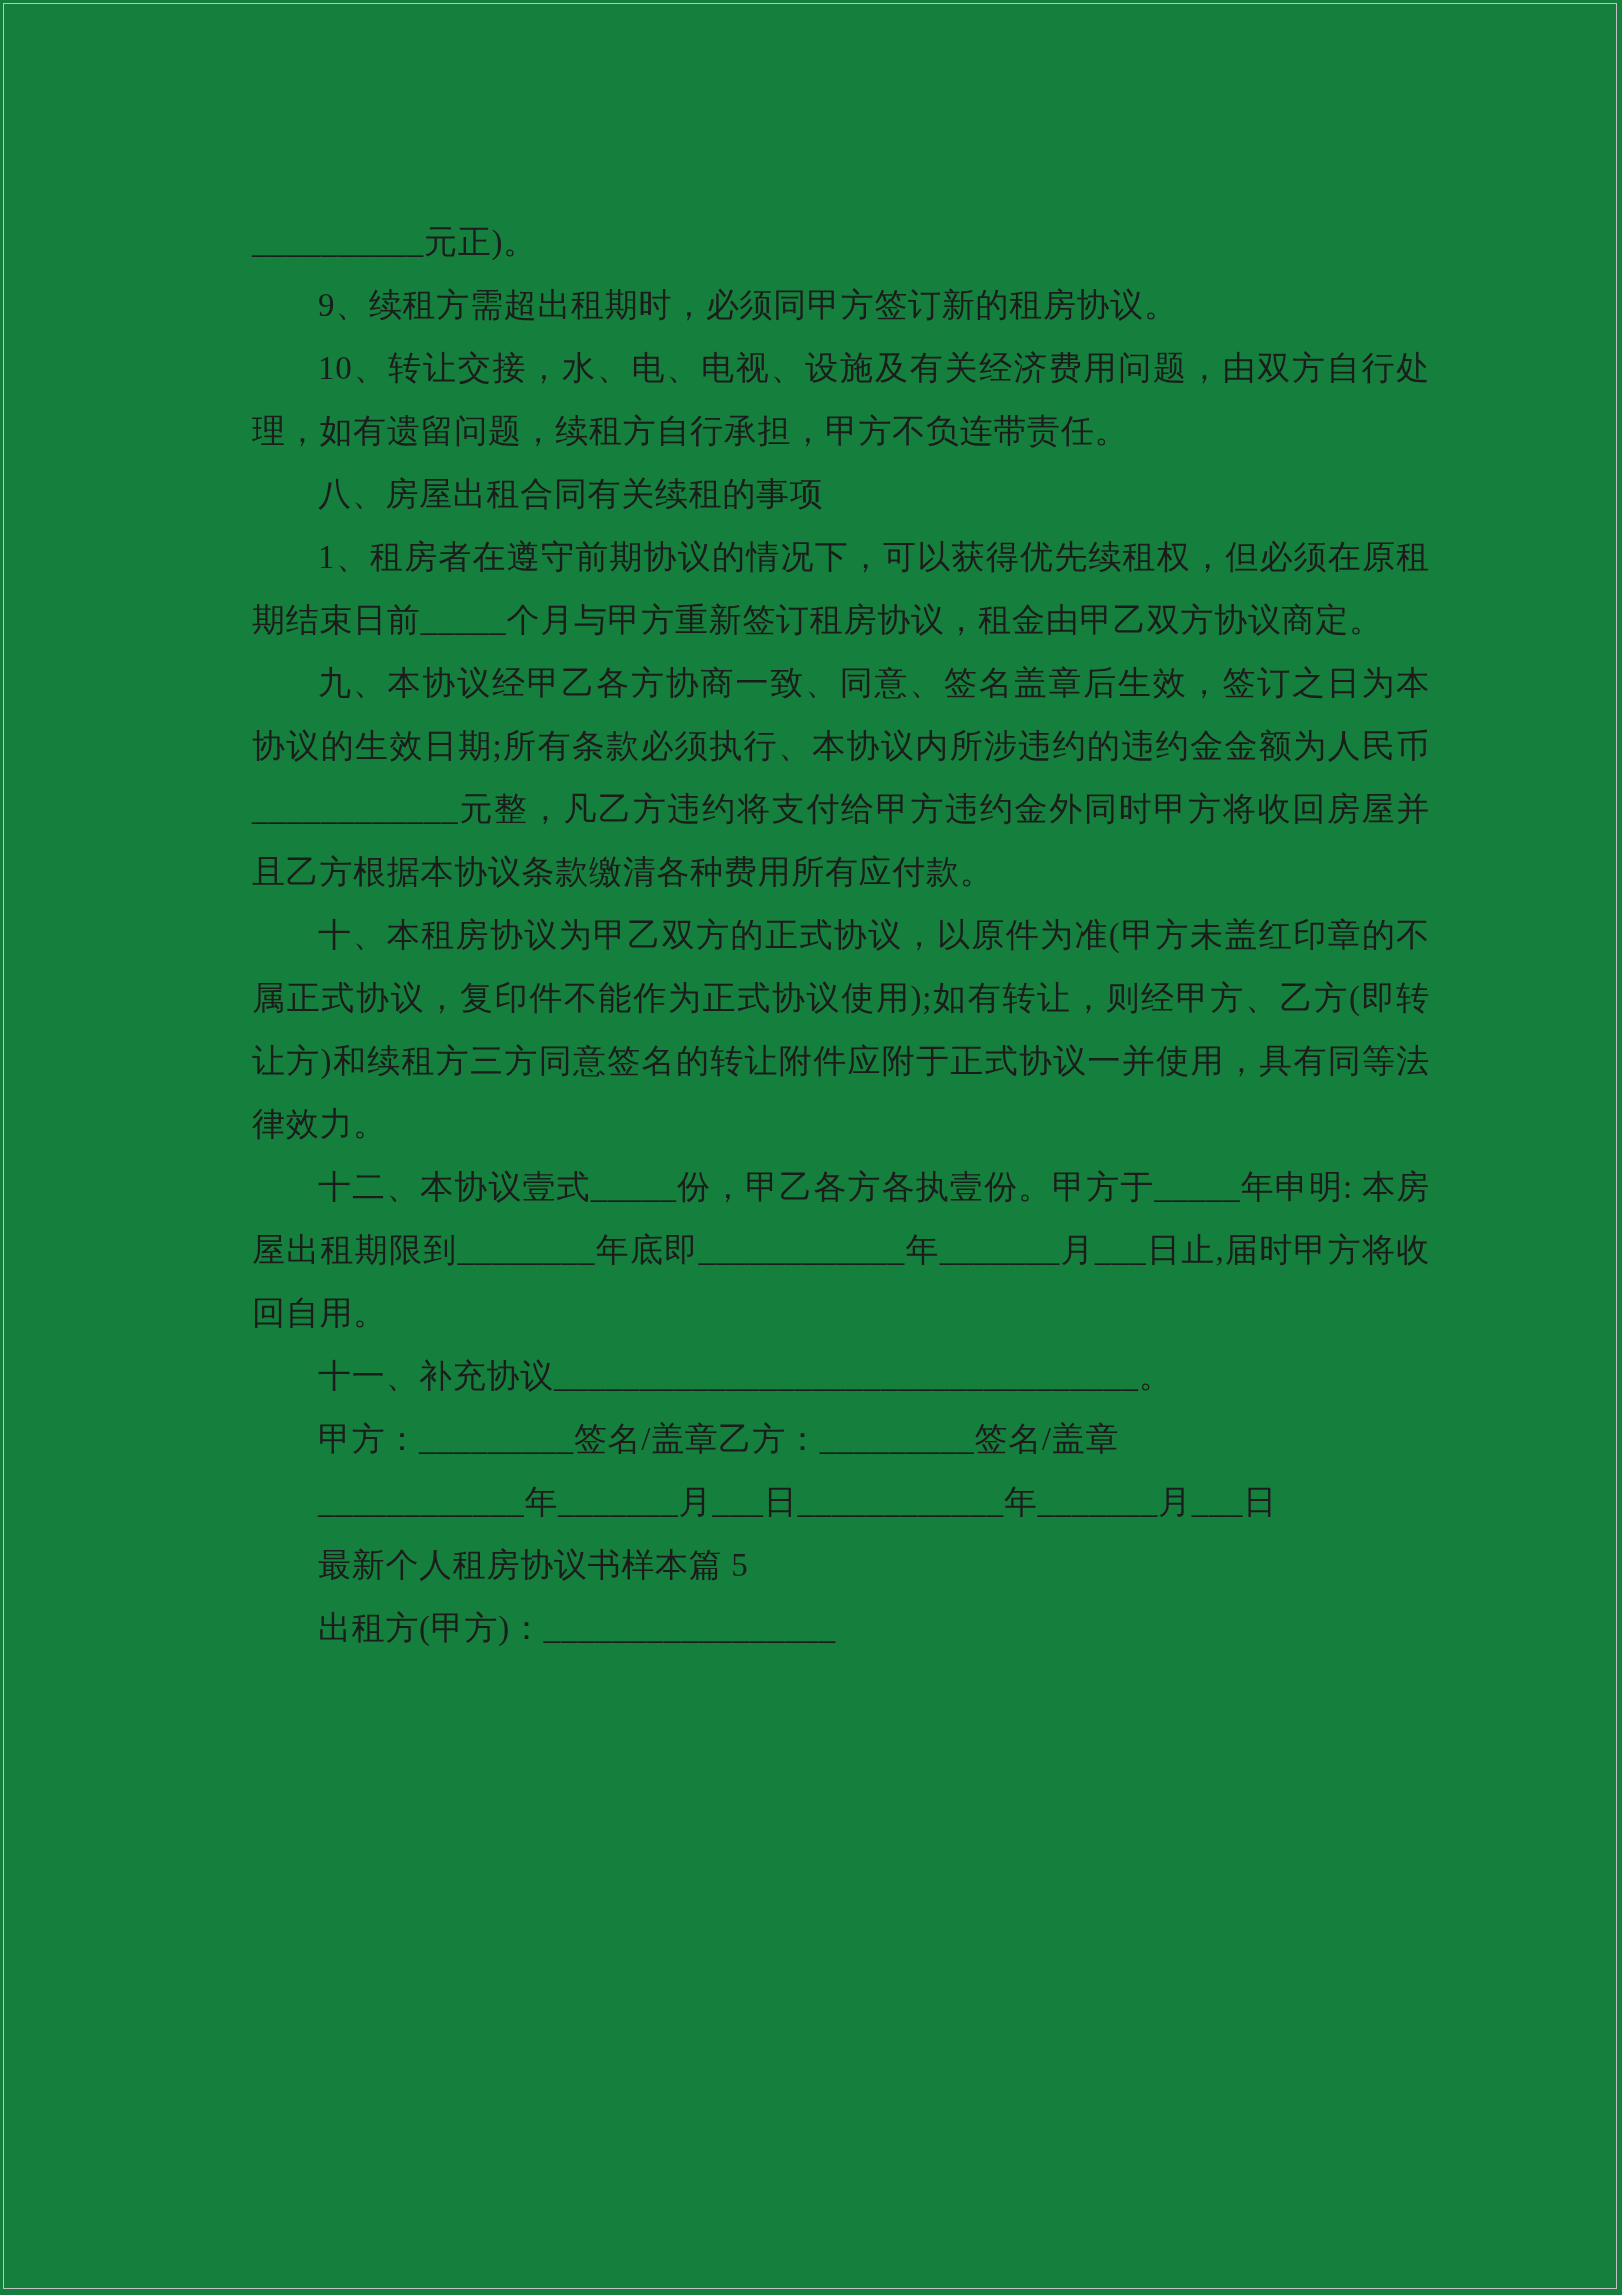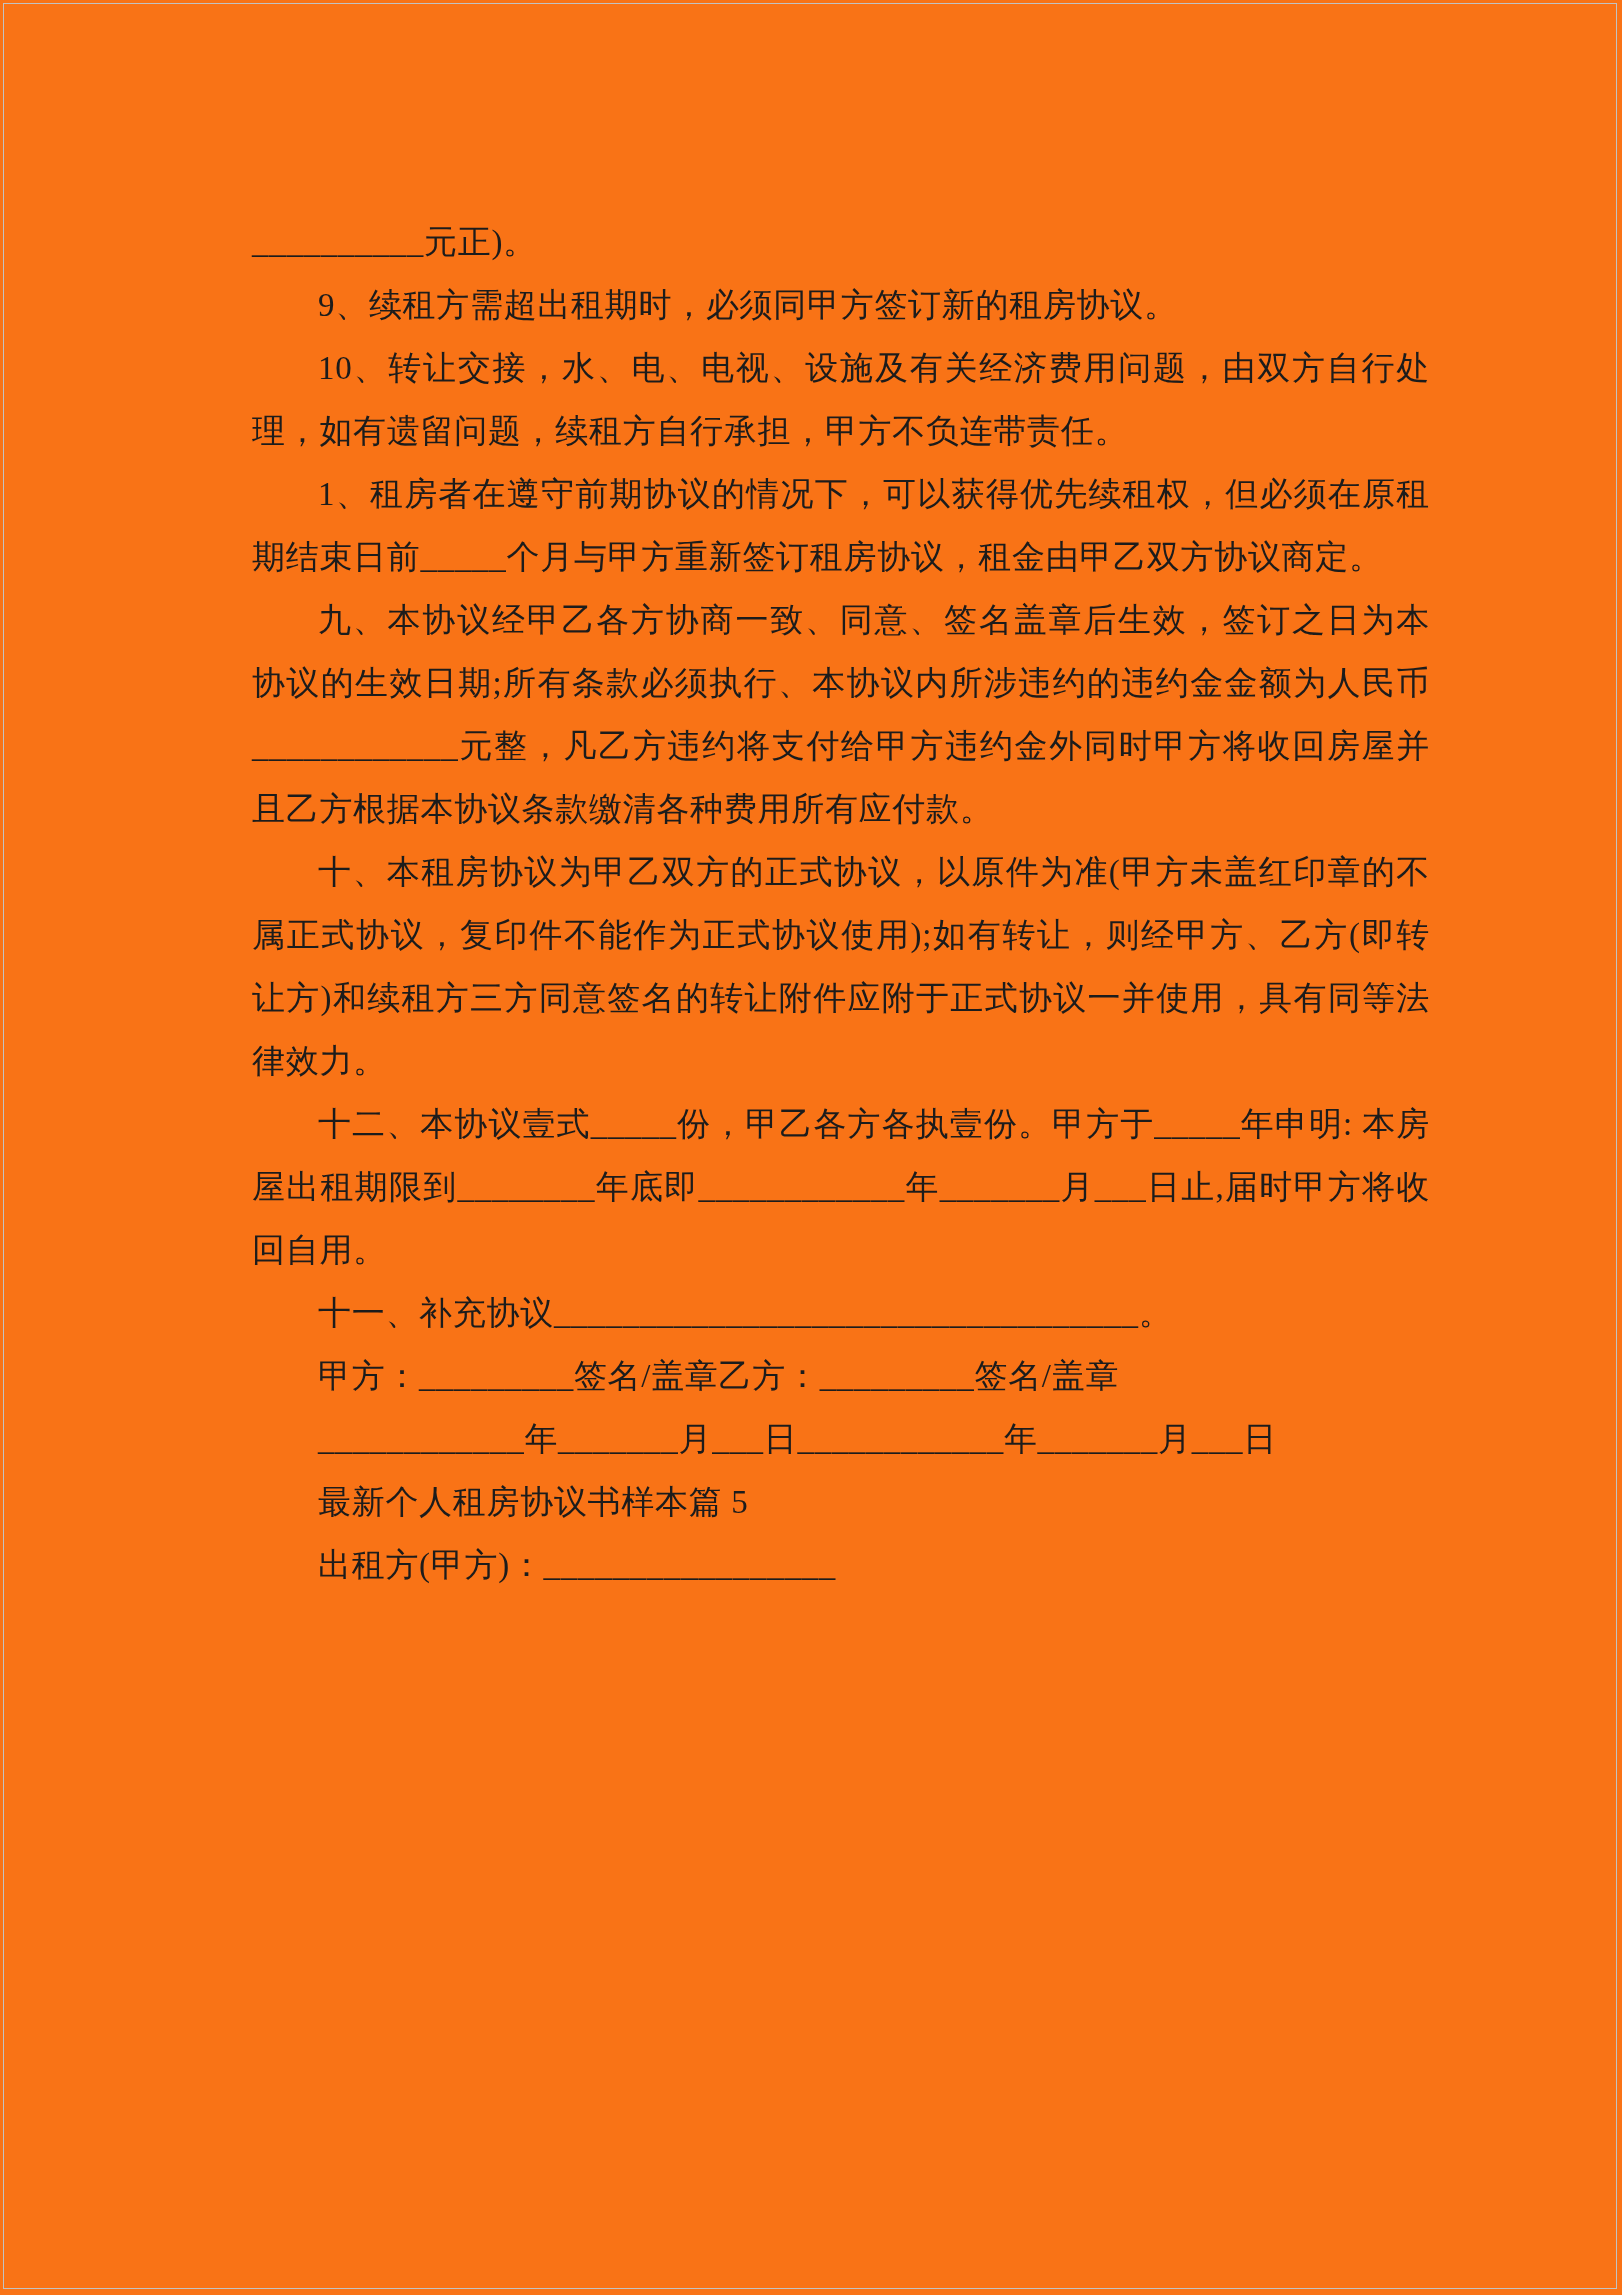--- a/index.html
+++ b/index.html
@@ -12,21 +12,21 @@
     background: #f5f5f5;
     position: relative;
     font-family: "Liberation Serif", "DejaVu Serif", serif;
   }
   .page {
     position: absolute;
     left: 0;
     top: 0;
     width: 1623px;
     height: 2295px;
-    background: #f97316;
+    background: #15803d;
   }
   .page-frame {
     position: absolute;
     left: 3.3px;
     top: 3.3px;
     width: 1614px;
     height: 2286px;
     border: 1.3px solid #c2c2c2;
     box-sizing: border-box;
     pointer-events: none;
@@ -52,20 +52,21 @@
 </style>
 </head>
 <body>
 
 <div class="page">
   <div class="page-frame"></div>
   <div class="content">
     <p>__________元正)。</p>
     <p class="ind">9、续租方需超出租期时，必须同甲方签订新的租房协议。</p>
     <p class="ind">10、转让交接，水、电、电视、设施及有关经济费用问题，由双方自行处理，如有遗留问题，续租方自行承担，甲方不负连带责任。</p>
+    <p class="ind">八、房屋出租合同有关续租的事项</p>
     <p class="ind">1、租房者在遵守前期协议的情况下，可以获得优先续租权，但必须在原租期结束日前_____个月与甲方重新签订租房协议，租金由甲乙双方协议商定。</p>
     <p class="ind">九、本协议经甲乙各方协商一致、同意、签名盖章后生效，签订之日为本协议的生效日期;所有条款必须执行、本协议内所涉违约的违约金金额为人民币____________元整，凡乙方违约将支付给甲方违约金外同时甲方将收回房屋并且乙方根据本协议条款缴清各种费用所有应付款。</p>
     <p class="ind">十、本租房协议为甲乙双方的正式协议，以原件为准(甲方未盖红印章的不属正式协议，复印件不能作为正式协议使用);如有转让，则经甲方、乙方(即转让方)和续租方三方同意签名的转让附件应附于正式协议一并使用，具有同等法律效力。</p>
     <p class="ind">十二、本协议壹式_____份，甲乙各方各执壹份。甲方于_____年申明: 本房屋出租期限到________年底即____________年_______月___日止,届时甲方将收回自用。</p>
     <p class="ind">十一、补充协议__________________________________。</p>
     <p class="ind">甲方：_________签名/盖章乙方：_________签名/盖章</p>
     <p class="ind">____________年_______月___日____________年_______月___日</p>
     <p class="ind">最新个人租房协议书样本篇 5</p>
     <p class="ind">出租方(甲方)：_________________</p>
   </div>

